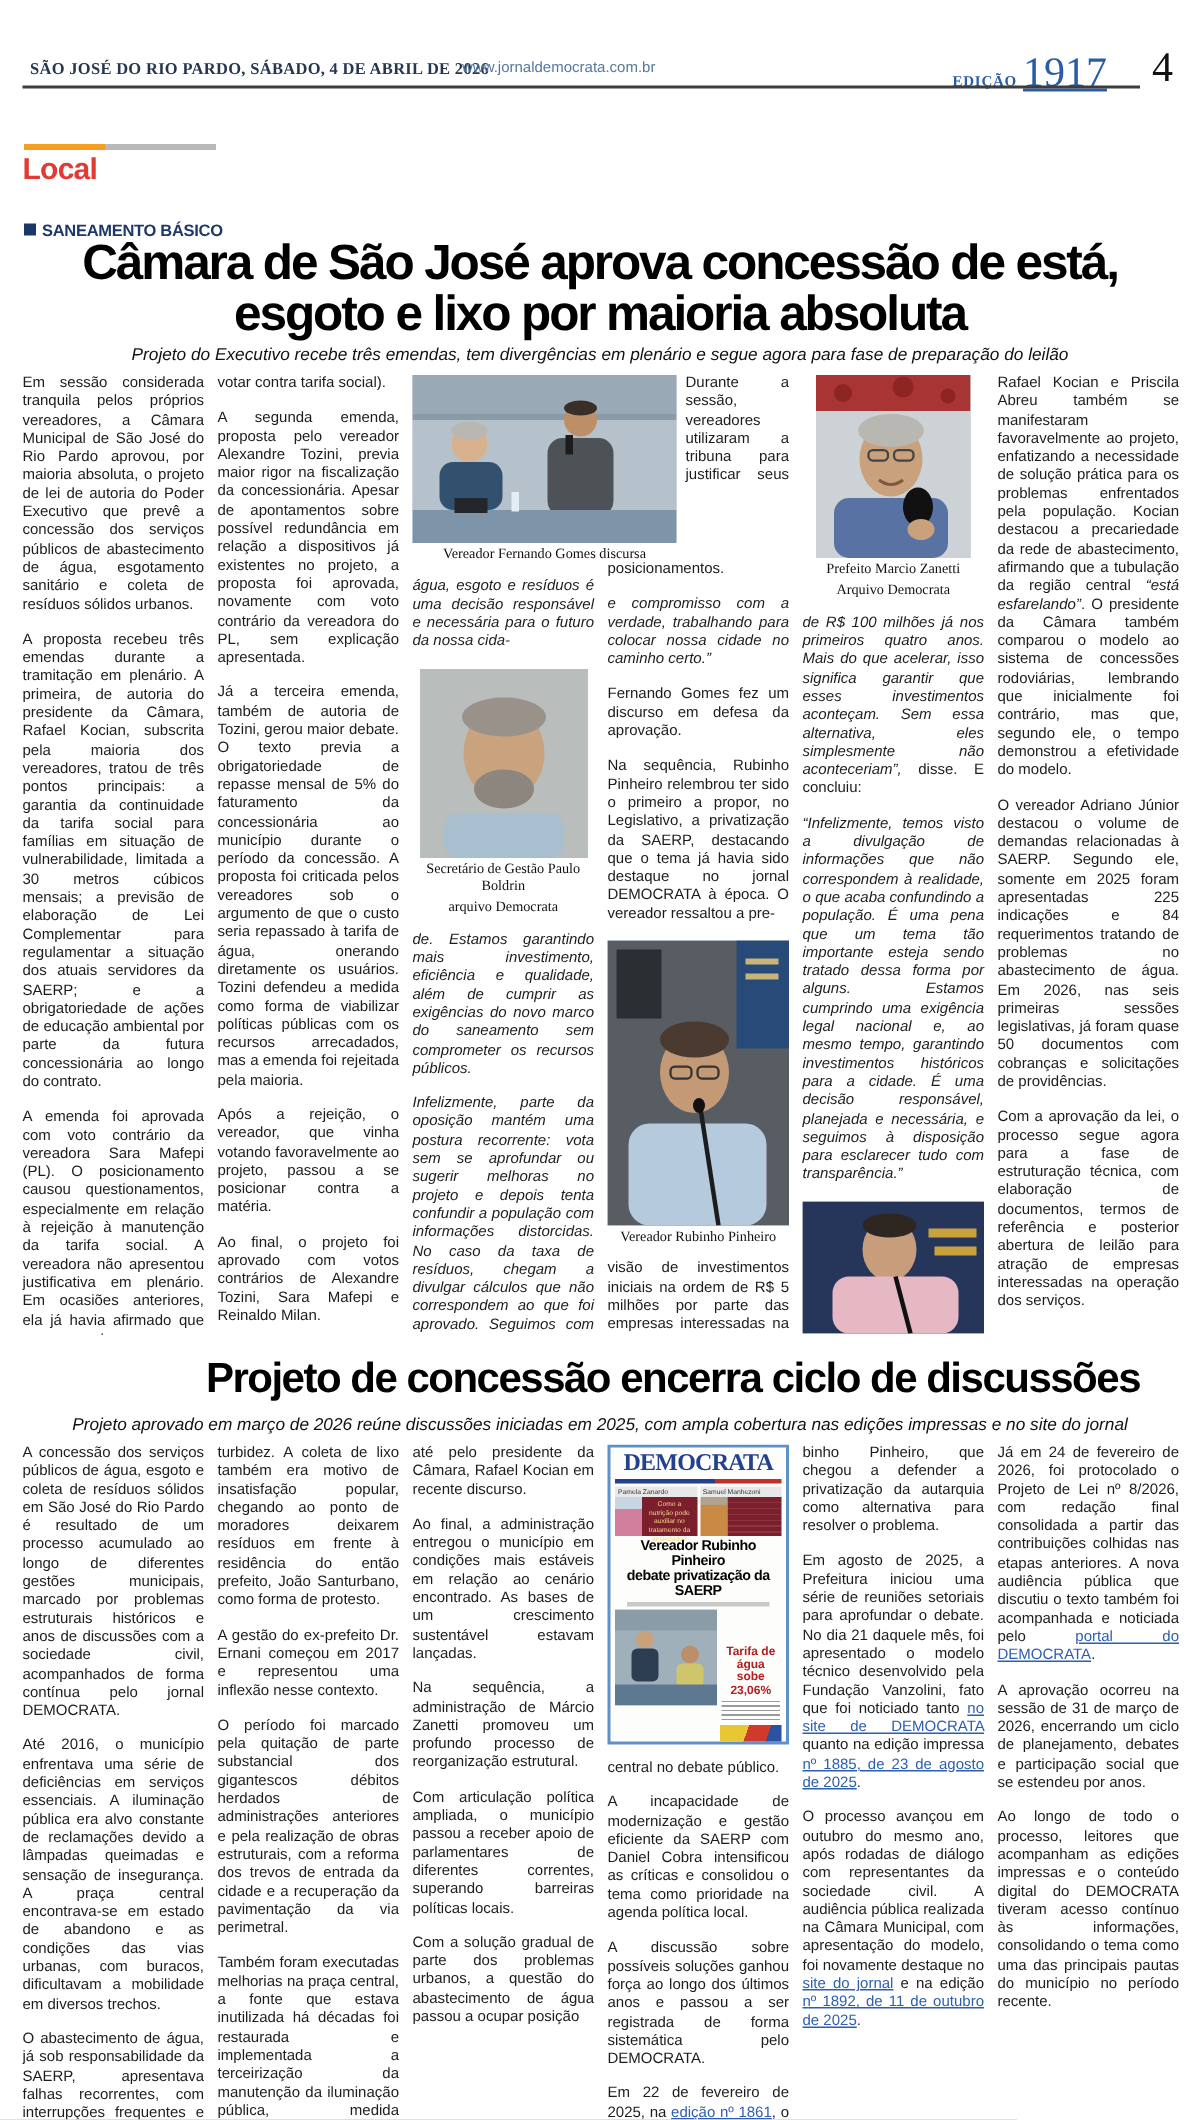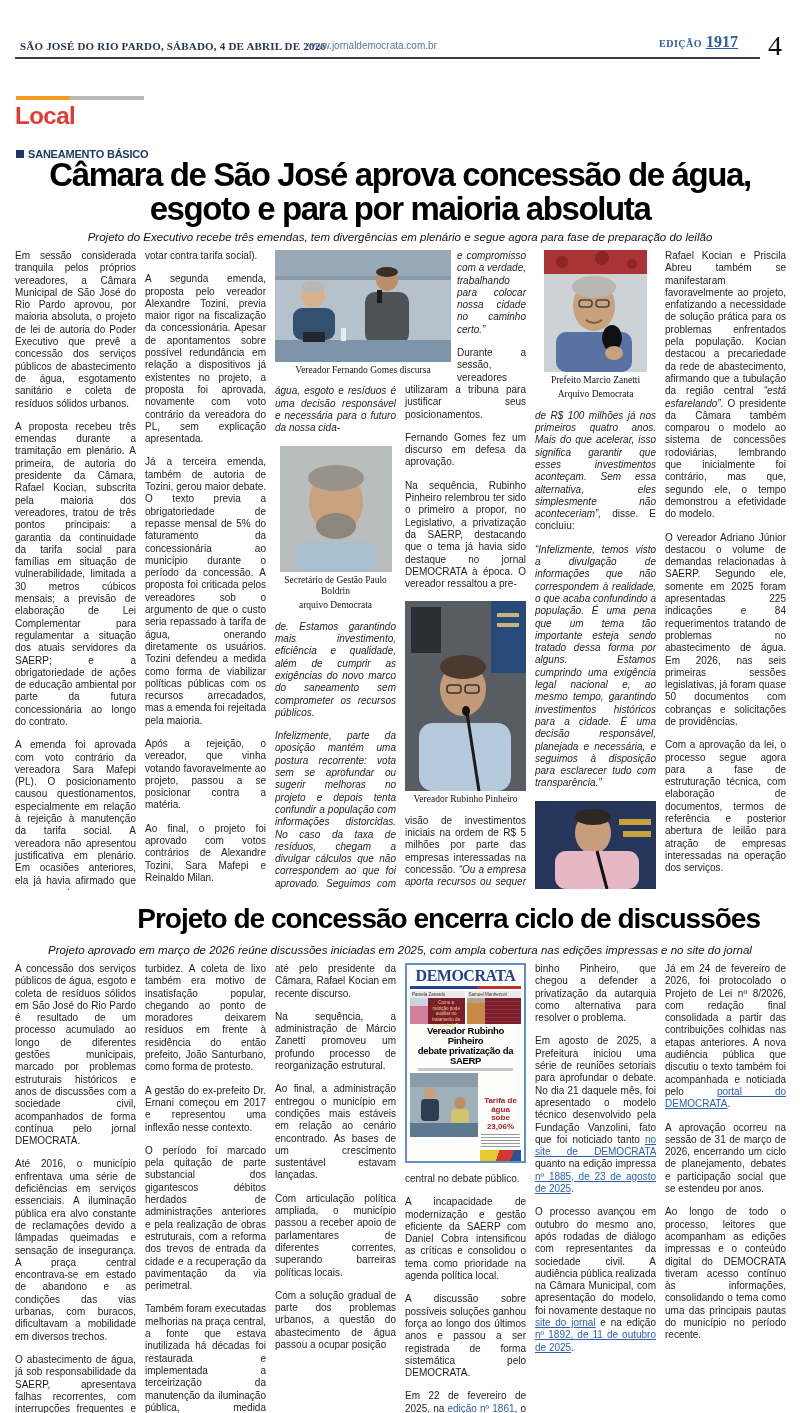--- a/index.html
+++ b/index.html
@@ -6,28 +6,28 @@
   body { background:#888; }
   .page { position:relative; width:800px; height:1413px; background:#fff; margin:0 auto;
           font-family:"Liberation Sans", sans-serif; overflow:hidden;padding-left:33px; }
 
   
   .hdr-date { position:absolute; top:40px; left:20px; font-family:"Liberation Serif",serif;
               font-weight:bold; font-size:11px; color:#26364f; letter-spacing:.2px; }
   .hdr-site { position:absolute; top:40px; left:308px; font-size:10px; color:#56779f; }
   .hdr-ed   { position:absolute; top:33px; right:62px; color:#2b5ca8; font-family:"Liberation Serif",serif; white-space:nowrap; }
   .hdr-ed .lbl { font-size:10px; font-weight:bold; letter-spacing:.5px; }
-  .hdr-ed .num { font-size:16px; font-weight:bold; text-decoration:underline; }
+  .hdr-ed .num { font-size:28px; font-weight:normal; text-decoration:underline; }
   .hdr-page { position:absolute; top:30px; right:18px; font-family:"Liberation Serif",serif; font-size:28px; color:#111; }
   .hdr-rule { position:absolute; top:57px; left:15px; width:745px; border-top:2px solid #3c3c3c; }
 
   
   .local-bar { position:absolute; top:96px; left:16px; width:128px; height:4px;
                background:linear-gradient(to right,#f59d20 0 54px,#b9b9b9 54px 100%); }
-  .local { position:absolute; top:102px; left:15px; color:#e23b33; font-size:24px; font-weight:bold; letter-spacing:-.5px; }
+  .local { position:absolute; top:102px; left:15px; color:#e23b33; font-size:20px; font-weight:bold; letter-spacing:-.5px; }
   .kicker { position:absolute; top:148px; left:16px; color:#1d3868; font-weight:bold; font-size:11px; letter-spacing:-.2px; }
   .kicker .sq { display:inline-block; width:8px; height:8px; background:#1d3868; margin-right:4px; }
 
   
   .h1 { position:absolute; top:158px; left:18px; right:18px; text-align:center;
         font-size:33px; line-height:1.03; font-weight:bold; letter-spacing:-1.4px; color:#000; }
   .sub { position:absolute; left:40px; right:40px; text-align:center; font-style:italic; font-size:11.5px; color:#111; }
   .sub1 { top:231px; }
   .h2 { position:absolute; top:903px; left:40px; right:40px; text-align:right;
         font-size:28px; font-weight:bold; letter-spacing:-1px; color:#000; }
@@ -89,21 +89,21 @@
   </div>
   <div class="hdr-page">4</div>
   <div class="hdr-rule"></div>
 
   <div class="local-bar"></div>
   <div class="local">Local</div>
   <div class="kicker">
     <span class="sq"></span><span>SANEAMENTO BÁSICO</span>
   </div>
 
-  <div class="h1">Câmara de São José aprova concessão de água, esgoto e para por maioria absoluta</div>
+  <div class="h1">Câmara de São José aprova concessão de está, esgoto e lixo por maioria absoluta</div>
   <div class="sub sub1">Projeto do Executivo recebe três emendas, tem divergências em plenário e segue agora para fase de preparação do leilão</div>
 
   <div class="cols cols1">
     <div class="col">
       <p class="b">Em sessão considerada tranquila pelos próprios vereadores, a Câmara Municipal de São José do Rio Pardo aprovou, por maioria absoluta, o projeto de lei de autoria do Poder Executivo que prevê a concessão dos serviços públicos de abastecimento de água, esgotamento sanitário e coleta de resíduos sólidos urbanos.</p>
       <p class="b">A proposta recebeu três emendas durante a tramitação em plenário. A primeira, de autoria do presidente da Câmara, Rafael Kocian, subscrita pela maioria dos vereadores, tratou de três pontos principais: a garantia da continuidade da tarifa social para famílias em situação de vulnerabilidade, limitada a 30 metros cúbicos mensais; a previsão de elaboração de Lei Complementar para regulamentar a situação dos atuais servidores da SAERP; e a obrigatoriedade de ações de educação ambiental por parte da futura concessionária ao longo do contrato.</p>
       <p class="b">A emenda foi aprovada com voto contrário da vereadora Sara Mafepi (PL). O posicionamento causou questionamentos, especialmente em relação à rejeição à manutenção da tarifa social. A vereadora não apresentou justificativa em plenário. Em ocasiões anteriores, ela já havia afirmado que seus votos seguem orientação partidária, sendo o diretório local presidido por Matheus Mafepi (que também não explicou por que</p>
     </div>
 
     <div class="col">
@@ -141,22 +141,22 @@
         <rect x="16" y="96" width="80" height="30" rx="10" fill="#a8bfd0"></rect>
       </svg>
       <div class="cap tight">Secretário de Gestão Paulo Boldrin</div>
       <div class="cap">arquivo Democrata</div>
       <p class="b it">de. Estamos garantindo mais investimento, eficiência e qualidade, além de cumprir as exigências do novo marco do saneamento sem comprometer os recursos públicos.</p>
       <p class="b it">Infelizmente, parte da oposição mantém uma postura recorrente: vota sem se aprofundar ou sugerir melhoras no projeto e depois tenta confundir a população com informações distorcidas. No caso da taxa de resíduos, chegam a divulgar cálculos que não correspondem ao que foi aprovado. Seguimos com responsabilidade, transparência</p>
     </div>
 
     <div class="col">
       <div class="wrapL"></div>
+      <p class="b">Durante a sessão, vereadores utilizaram a tribuna para justificar seus posicionamentos.</p>
       <p class="b it">e compromisso com a verdade, trabalhando para colocar nossa cidade no caminho certo.”</p>
-      <p class="b">Durante a sessão, vereadores utilizaram a tribuna para justificar seus posicionamentos.</p>
       <p class="b">Fernando Gomes fez um discurso em defesa da aprovação.</p>
       <p class="b">Na sequência, Rubinho Pinheiro relembrou ter sido o primeiro a propor, no Legislativo, a privatização da SAERP, destacando que o tema já havia sido destaque no jornal DEMOCRATA à época. O vereador ressaltou a pre-</p>
       <svg class="ph" width="121" height="190" xmlns="http://www.w3.org/2000/svg">
         <rect width="121" height="190" fill="#585d63"></rect>
         <rect x="6" y="6" width="30" height="46" fill="#2b2f33"></rect>
         <rect x="86" y="0" width="35" height="72" fill="#274a78"></rect>
         <rect x="92" y="12" width="22" height="4" fill="#c8b37a"></rect>
         <rect x="92" y="22" width="22" height="4" fill="#c8b37a"></rect>
         <ellipse cx="58" cy="88" rx="23" ry="27" fill="#c49a76"></ellipse>
         <ellipse cx="58" cy="66" rx="23" ry="12" fill="#4a3a30"></ellipse>
@@ -222,22 +222,22 @@
 
     <div class="col">
       <p class="b">turbidez. A coleta de lixo também era motivo de insatisfação popular, chegando ao ponto de moradores deixarem resíduos em frente à residência do então prefeito, João Santurbano, como forma de protesto.</p>
       <p class="b">A gestão do ex-prefeito Dr. Ernani começou em 2017 e representou uma inflexão nesse contexto.</p>
       <p class="b">O período foi marcado pela quitação de parte substancial dos gigantescos débitos herdados de administrações anteriores e pela realização de obras estruturais, com a reforma dos trevos de entrada da cidade e a recuperação da pavimentação da via perimetral.</p>
       <p class="b">Também foram executadas melhorias na praça central, a fonte que estava inutilizada há décadas foi restaurada e implementada a terceirização da manutenção da iluminação pública, medida posteriormente elogiada</p>
     </div>
 
     <div class="col">
       <p class="b">até pelo presidente da Câmara, Rafael Kocian em recente discurso.</p>
+      <p class="b">Ao final, a administração entregou o município em condições mais estáveis em relação ao cenário encontrado. As bases de um crescimento sustentável estavam lançadas.</p>
       <p class="b">Na sequência, a administração de Márcio Zanetti promoveu um profundo processo de reorganização estrutural.</p>
-      <p class="b">Ao final, a administração entregou o município em condições mais estáveis em relação ao cenário encontrado. As bases de um crescimento sustentável estavam lançadas.</p>
       <p class="b">Com articulação política ampliada, o município passou a receber apoio de parlamentares de diferentes correntes, superando barreiras políticas locais.</p>
       <p class="b">Com a solução gradual de parte dos problemas urbanos, a questão do abastecimento de água passou a ocupar posição</p>
     </div>
 
     <div class="col">
 
       <div class="fp">
         <div class="fp-mast">DEMOCRATA</div>
         <div class="fp-bar"></div>
         <div class="fp-teasers">

